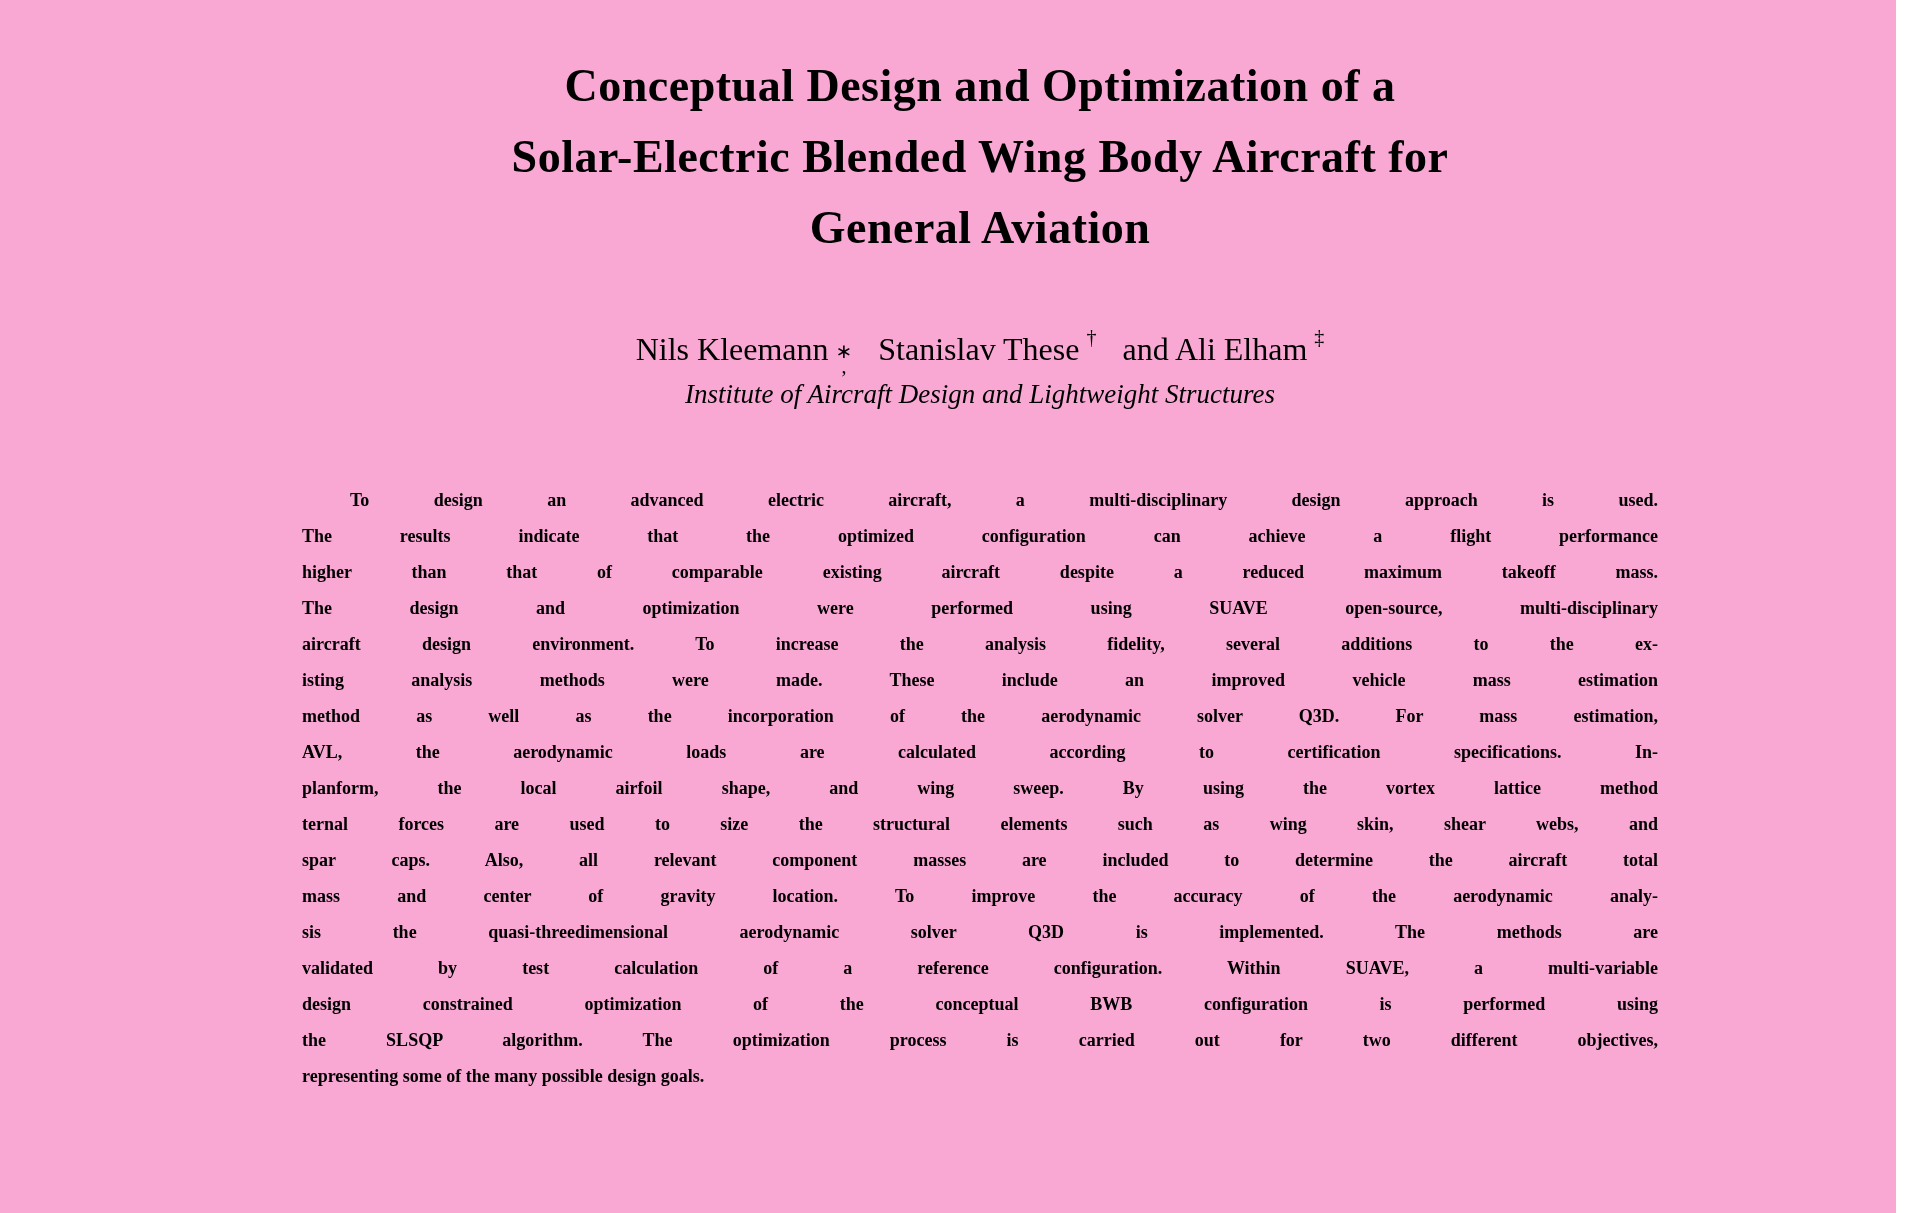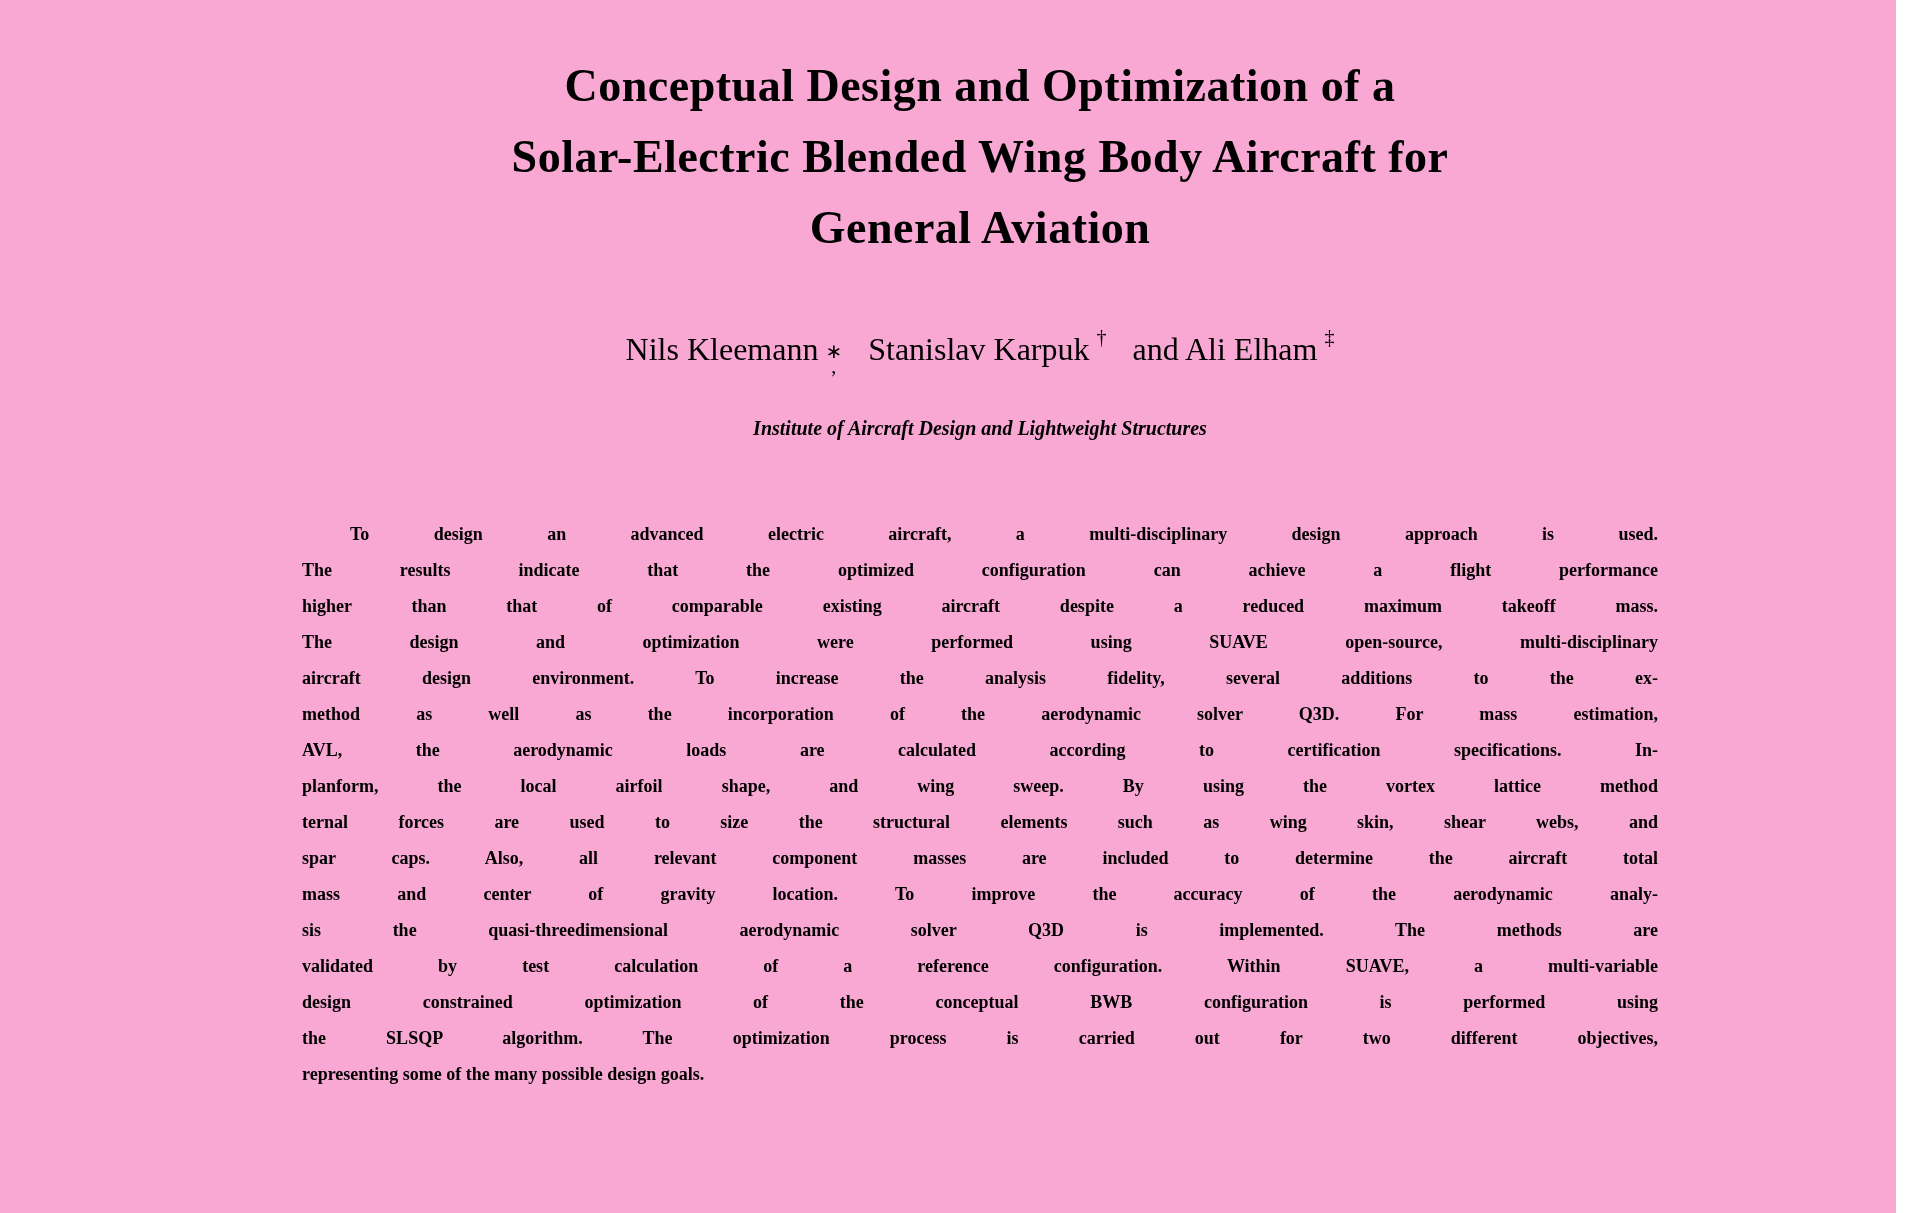--- a/index.html
+++ b/index.html
@@ -48,25 +48,24 @@
     vertical-align: 2px;
     margin-left: 7px;
   }
   sup.mark {
     font-size: 20px;
     margin-left: 7px;
     position: relative;
     top: -4px;
   }
   .affiliation {
-    margin-top: 34px;
-    font-size: 20px;
+    font-size: 27px;
     line-height: 40px;
     font-style: italic;
-    font-weight: 700;
+    font-weight: 400;
     text-align: center;
   }
   .affiliation-line { text-align: center; }
   .abstract {
     margin-top: 68px;
     font-size: 18px;
     line-height: 36px;
     font-weight: 700;
   }
   .abstract-line {
@@ -86,34 +85,35 @@
         <div class="title-line">Conceptual Design and Optimization of a</div>
         <div class="title-line">Solar-Electric Blended Wing Body Aircraft for</div>
         <div class="title-line">General Aviation</div>
       </div>
 
     <div class="authors">
       <span class="author"><span>Nils Kleemann</span><span class="mark-stack">
             <span>∗</span>
             <span>,</span>
           </span></span>
-      <span class="author"><span>Stanislav Karpuk</span><sup class="mark">†</sup></span>
+      <span class="author"><span>Stanislav These</span><sup class="mark">†</sup></span>
       <span class="author"><span>and Ali Elham</span><sup class="mark">‡</sup></span>
     </div>
 
     <div class="affiliation">
         <div class="affiliation-line">Institute of Aircraft Design and Lightweight Structures</div>
       </div>
 
     <div class="abstract">
         <div class="abstract-line">To design an advanced electric aircraft, a multi-disciplinary design approach is used.</div>
         <div class="abstract-line">The results indicate that the optimized configuration can achieve a flight performance</div>
         <div class="abstract-line">higher than that of comparable existing aircraft despite a reduced maximum takeoff mass.</div>
         <div class="abstract-line">The design and optimization were performed using SUAVE open-source, multi-disciplinary</div>
         <div class="abstract-line">aircraft design environment. To increase the analysis fidelity, several additions to the ex-</div>
+        <div class="abstract-line">isting analysis methods were made. These include an improved vehicle mass estimation</div>
         <div class="abstract-line">method as well as the incorporation of the aerodynamic solver Q3D. For mass estimation,</div>
         <div class="abstract-line">AVL, the aerodynamic loads are calculated according to certification specifications. In-</div>
         <div class="abstract-line">planform, the local airfoil shape, and wing sweep. By using the vortex lattice method</div>
         <div class="abstract-line">ternal forces are used to size the structural elements such as wing skin, shear webs, and</div>
         <div class="abstract-line">spar caps. Also, all relevant component masses are included to determine the aircraft total</div>
         <div class="abstract-line">mass and center of gravity location. To improve the accuracy of the aerodynamic analy-</div>
         <div class="abstract-line">sis the quasi-threedimensional aerodynamic solver Q3D is implemented. The methods are</div>
         <div class="abstract-line">validated by test calculation of a reference configuration. Within SUAVE, a multi-variable</div>
         <div class="abstract-line">design constrained optimization of the conceptual BWB configuration is performed using</div>
         <div class="abstract-line">the SLSQP algorithm. The optimization process is carried out for two different objectives,</div>

